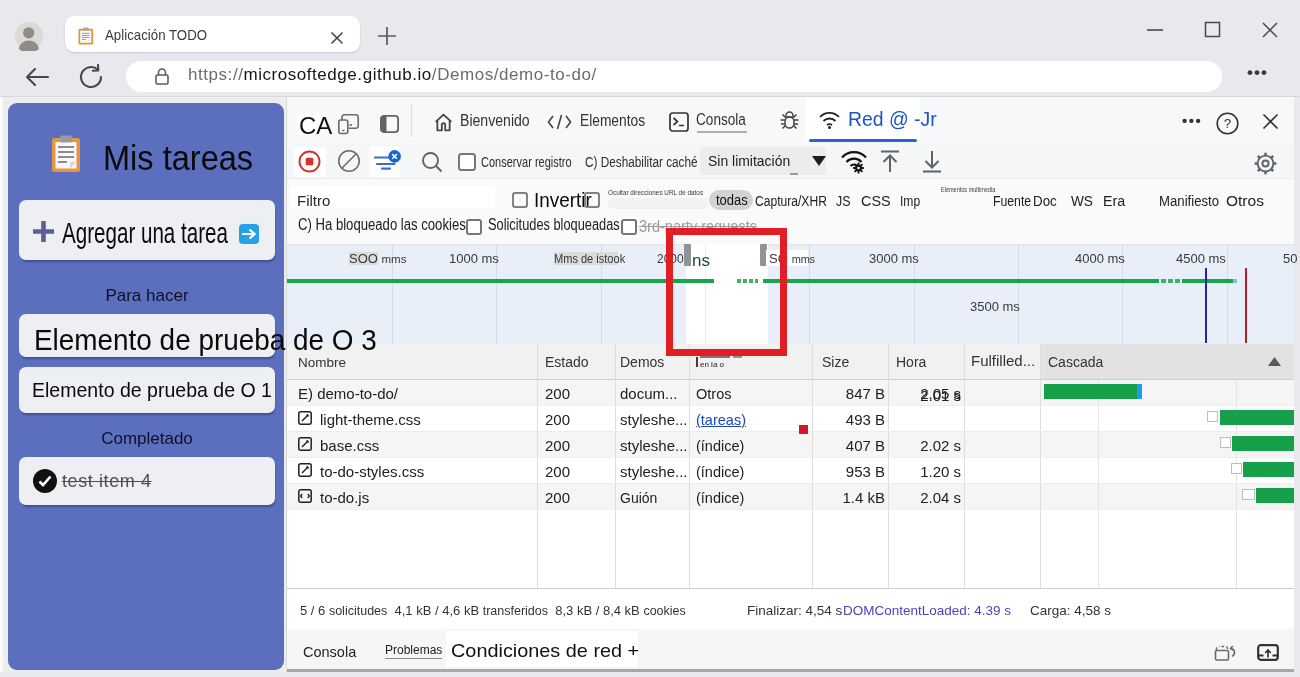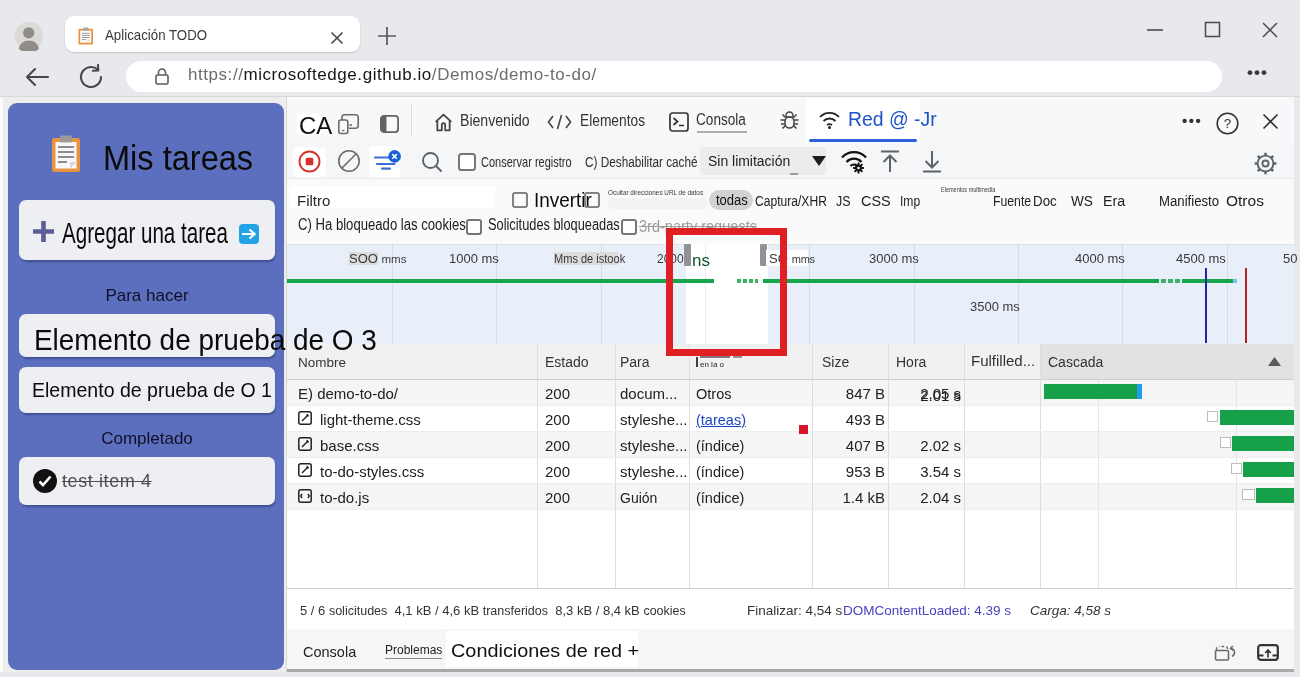--- a/index.html
+++ b/index.html
@@ -308,21 +308,21 @@
   <div class="a" style="left:1205px;top:268px;width:2px;height:75px;background:#2026a8;"></div>
   <div class="a" style="left:1245px;top:268px;width:2px;height:75px;background:#b41f24;"></div>
 </div>
 
 <div id="table">
 
   <div class="a" style="left:287px;top:344px;width:1007px;height:36px;background:#f1f1f2;border-bottom:1px solid #cfcfcf;box-sizing:border-box;"></div>
   <div class="a" style="left:1040px;top:344px;width:254px;height:35px;background:#e2e2e3;"></div>
   <div class="a" style="left:298px;top:355px;font-size:13.5px;color:#333;">Nombre</div>
   <div class="a" style="left:545px;top:354px;font-size:14px;color:#333;">Estado</div>
-  <div class="a" style="left:620px;top:354px;font-size:14px;color:#333;">Para</div>
+  <div class="a" style="left:620px;top:354px;font-size:14px;color:#333;">Demos</div>
   <div class="a" style="left:696px;top:357px;width:2px;height:10px;background:#4a3a40;"></div>
   <div class="a" style="left:700px;top:360px;font-size:8px;color:#222;">en la o</div>
   <div class="a" style="left:700px;top:356px;width:30px;height:2px;background:#8b6f7d;z-index:41;"></div>
   <div class="a" style="left:733px;top:356px;width:9px;height:2px;background:#9b8f95;z-index:41;"></div>
   <div class="a" style="left:822px;top:354px;font-size:14px;color:#333;text-align:center;">Size</div>
   <div class="a" style="left:896px;top:354px;font-size:14px;color:#333;">Hora</div>
   <div class="a" style="left:971px;top:352px;font-size:15px;color:#333;">Fulfilled...</div>
   <div class="a" style="left:1048px;top:354px;font-size:14px;color:#333;">Cascada</div>
   <svg class="a" style="left:1268px;top:357px;" width="13" height="9" viewBox="0 0 13 9">
       <path d="M6.5 0 L13 9 H0 z" fill="#5a5a5a"></path>
@@ -388,21 +388,21 @@
   <svg class="a" style="left:298px;top:463px;" width="14" height="14" viewBox="0 0 14 14">
       <rect x="0.8" y="0.8" width="12.4" height="12.4" rx="2" fill="none" stroke="#202124" stroke-width="1.5"></rect>
       <path d="M4 10 L10 4" stroke="#202124" stroke-width="1.5"></path>
       <path d="M8.6 3.4 l2 2" stroke="#202124" stroke-width="1.5"></path>
     </svg>
   <div class="a" style="left:320px;top:463px;font-size:15px;color:#202124;">to-do-styles.css</div>
   <div class="a" style="left:545px;top:463px;font-size:15px;color:#202124;">200</div>
   <div class="a" style="left:620px;top:463px;font-size:15px;color:#202124;">styleshe...</div>
   <div class="a" style="left:696px;top:464px;font-size:14.5px;color:#202124;">(índice)</div>
   <div class="a" style="left:812px;top:463px;width:73px;text-align:right;font-size:15px;color:#202124;">953 B</div>
-  <div class="a" style="left:888px;top:463px;width:73px;text-align:right;font-size:15px;color:#202124;">3.54 s</div>
+  <div class="a" style="left:888px;top:463px;width:73px;text-align:right;font-size:15px;color:#202124;">1.20 s</div>
   <div class="a" style="left:1231px;top:463px;width:9px;height:9px;background:#fff;border:1.5px solid #bdbdbd;"></div>
   <div class="a" style="left:1243px;top:462px;width:51px;height:15px;background:#16a04a;"></div>
 
   <svg class="a" style="left:298px;top:489px;" width="14" height="14" viewBox="0 0 14 14">
       <rect x="0.8" y="0.8" width="12.4" height="12.4" rx="2" fill="none" stroke="#202124" stroke-width="1.5"></rect>
       <path d="M4.2 5 L2.6 7 L4.2 9 M9.8 5 L11.4 7 L9.8 9" stroke="#202124" stroke-width="1.3" fill="none"></path>
     </svg>
   <div class="a" style="left:320px;top:489px;font-size:15px;color:#202124;">to-do.js</div>
   <div class="a" style="left:545px;top:489px;font-size:15px;color:#202124;">200</div>
   <div class="a" style="left:620px;top:490px;font-size:14px;color:#202124;">Guión</div>
@@ -412,21 +412,21 @@
   <div class="a" style="left:1242px;top:489px;width:11px;height:9px;background:#fff;border:1.5px solid #bdbdbd;"></div>
   <div class="a" style="left:1256px;top:488px;width:38px;height:15px;background:#16a04a;"></div>
 </div>
 
 <div id="footer">
 
   <div class="a" style="left:287px;top:588px;width:1007px;height:40px;background:#fff;border-top:1px solid #ccc;border-bottom:1px solid #ccc;"></div>
   <div class="a" style="left:300px;top:603px;font-size:13px;color:#333;">5 / 6 <span style="font-size:12.5px;">solicitudes</span>&nbsp; 4,1 kB / 4,6 kB <span style="font-size:12.5px;">transferidos</span>&nbsp; 8,3 kB / 8,4 kB <span style="font-size:12.5px;">cookies</span></div>
   <div class="a" style="left:747px;top:603px;font-size:13.5px;color:#333;">Finalizar: 4,54 s</div>
   <div class="a" style="left:843px;top:603px;font-size:13.5px;color:#4b42be;">DOMContentLoaded: 4.39 s</div>
-  <div class="a" style="left:1030px;top:603px;font-size:13.5px;color:#333;font-style:italic;">Carga: 4,58 s</div>
+  <div class="a" style="left:1030px;top:603px;font-size:13.5px;color:#333;">Carga: 4,58 s</div>
 
   <div class="a" style="left:287px;top:629px;width:1007px;height:40px;background:#f6f6f6;"></div>
   <div class="a" style="left:446px;top:631px;width:192px;height:36px;background:#fff;"></div>
   <div class="a" style="left:303px;top:644px;font-size:14.5px;color:#222;">Consola</div>
   <div class="a" style="left:385px;top:643px;font-size:12px;color:#222;border-bottom:1px solid #888;padding-bottom:1px;">Problemas</div>
   <div class="a sx" style="left:451px;top:640px;font-size:19px;color:#111;transform:scaleX(1.045);white-space:nowrap;">Condiciones de red +</div>
   <svg class="a" style="left:1214px;top:644px;" width="23" height="17" viewBox="0 0 23 17">
     <path d="M2.5 6 V4.5 a2 2 0 0 1 2 -2 h1" fill="none" stroke="#6b6b6b" stroke-width="1.5" stroke-dasharray="2.6 2.2"></path>
     <path d="M7.5 2.5 h4 a2 2 0 0 1 2 2 V6" fill="none" stroke="#6b6b6b" stroke-width="1.5" stroke-dasharray="2.6 2.2"></path>
     <rect x="1.5" y="6.5" width="13" height="9.5" rx="1" fill="none" stroke="#6b6b6b" stroke-width="1.6"></rect>

